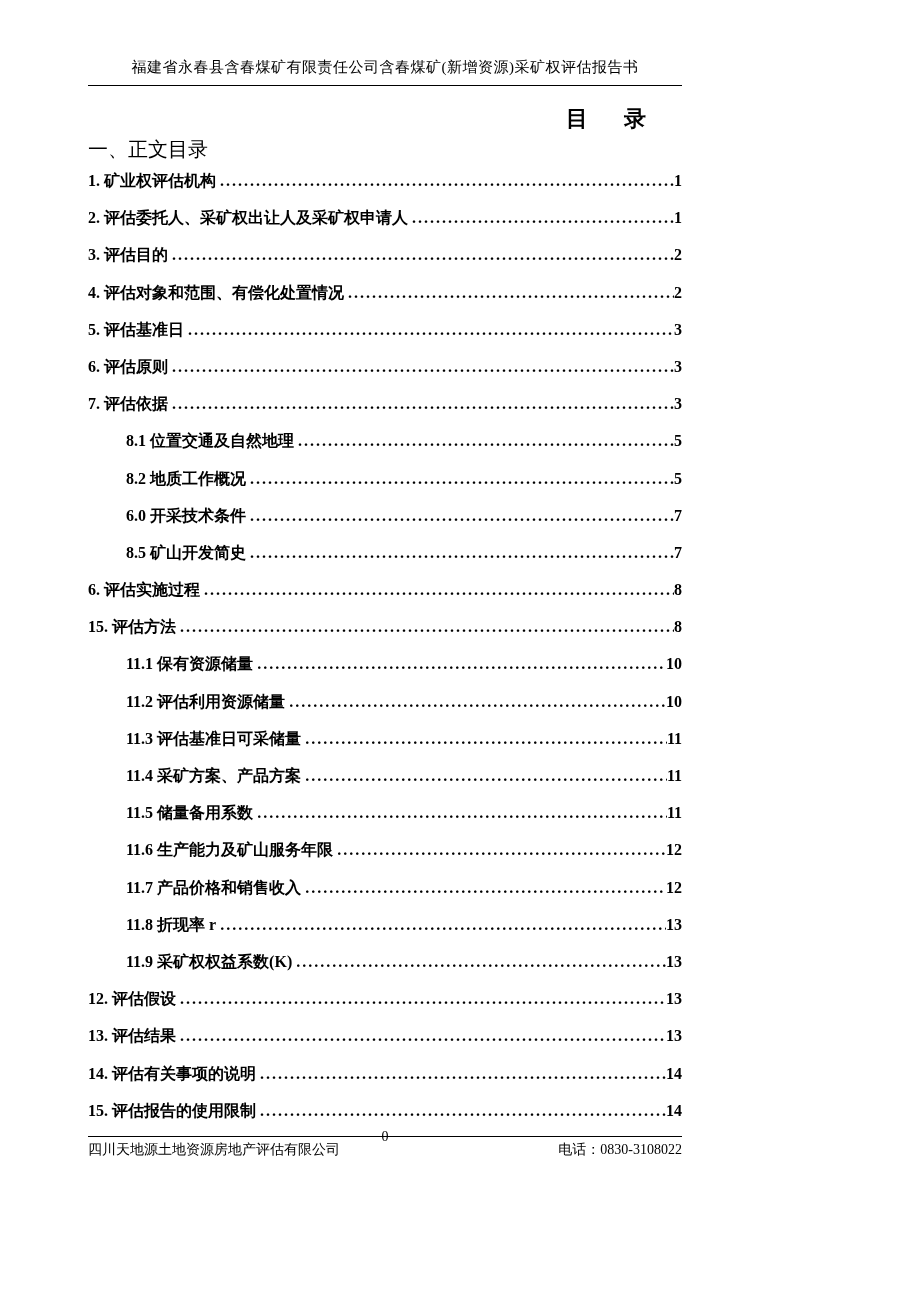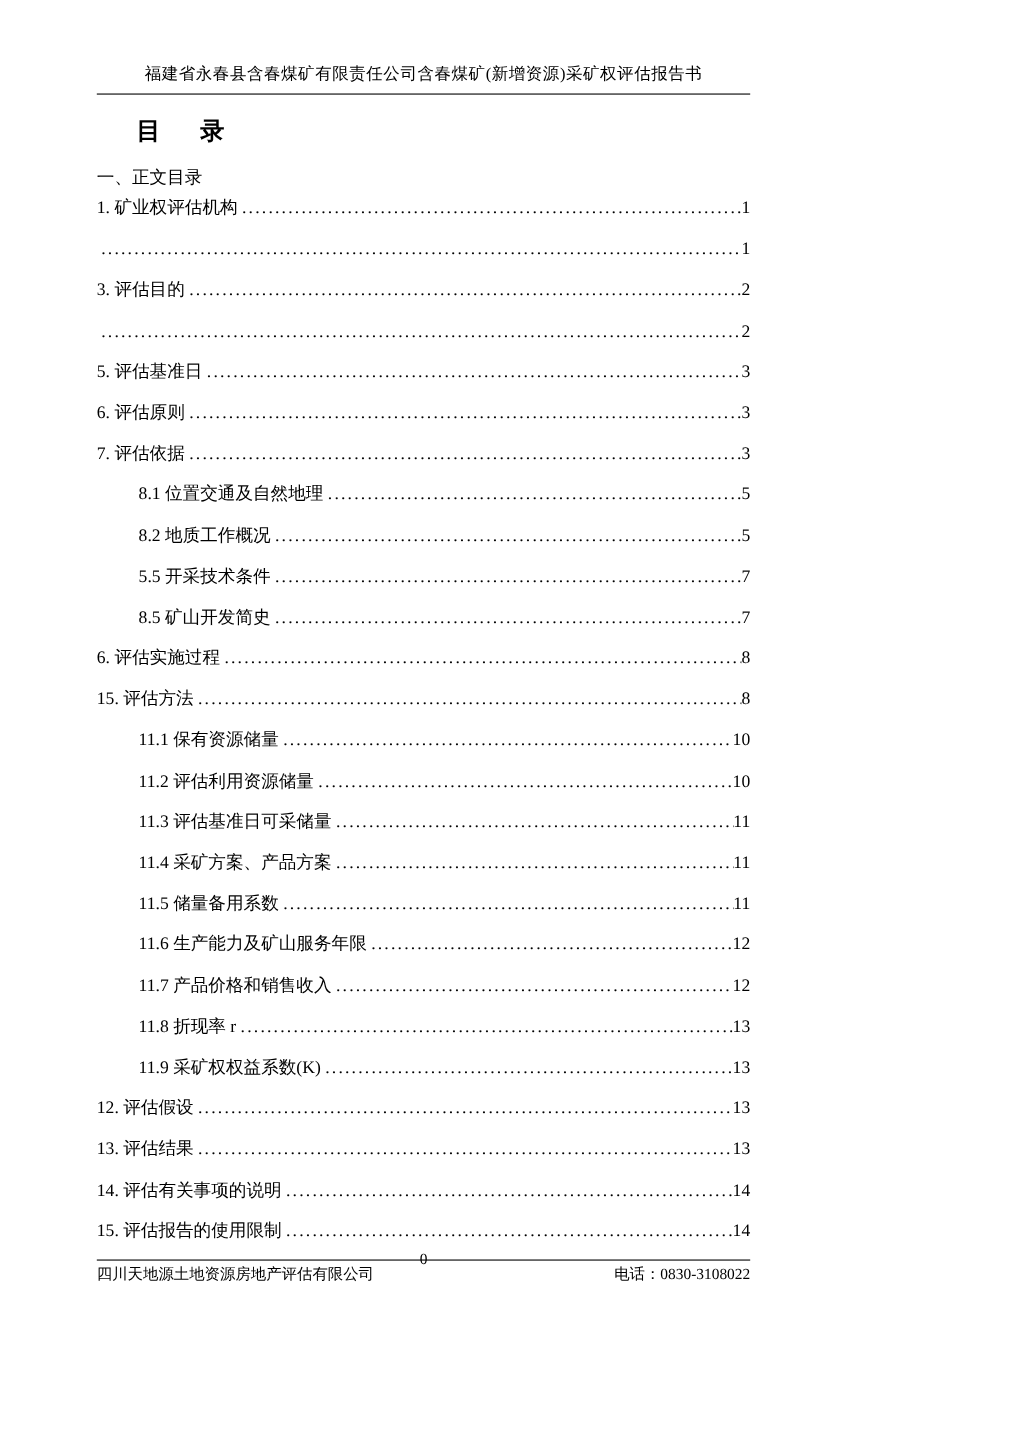--- a/index.html
+++ b/index.html
@@ -21,38 +21,39 @@
     font-size: 15px;
     letter-spacing: 0.5px;
     padding-bottom: 6px;
   }
   .header-rule {
     border: none;
     border-top: 1.5px solid #000;
     margin: 2px 0 18px 0;
   }
   .title {
-    text-align: left;
+    text-align: right;
     font-size: 22px;
     font-weight: bold;
     letter-spacing: 36px;
     padding-left: 36px;
-    margin-bottom: 17px;
+    margin-bottom: 2px;
   }
   .section-head {
-    font-size: 16px;
+    font-size: 20px;
     margin: 0 0 6px 0;
   }
   .toc-line {
     display: flex;
     align-items: baseline;
     font-size: 16px;
     line-height: 1.5;
     margin-bottom: 13.2px;
     white-space: nowrap;
+    font-weight: bold;
   }
   .toc-label {
     flex: 0 0 auto;
   }
   .toc-leader {
     flex: 1 1 auto;
     overflow: hidden;
     padding: 0 4px;
   }
   .toc-leader::after {
@@ -98,29 +99,31 @@
 
   <div class="section-head">一、正文目录</div>
 
   <div class="toc-container" id="toc-container">
       <div class="toc-line indent-0">
         <span class="toc-label">1.  矿业权评估机构 </span>
         <span class="toc-leader"></span>
         <span class="toc-page">1</span>
       </div>
       <div class="toc-line indent-0">
+        <span class="toc-label">2.  评估委托人、采矿权出让人及采矿权申请人 </span>
         <span class="toc-leader"></span>
         <span class="toc-page">1</span>
       </div>
       <div class="toc-line indent-0">
         <span class="toc-label">3.  评估目的 </span>
         <span class="toc-leader"></span>
         <span class="toc-page">2</span>
       </div>
       <div class="toc-line indent-0">
+        <span class="toc-label">4.  评估对象和范围、有偿化处置情况 </span>
         <span class="toc-leader"></span>
         <span class="toc-page">2</span>
       </div>
       <div class="toc-line indent-0">
         <span class="toc-label">5.  评估基准日 </span>
         <span class="toc-leader"></span>
         <span class="toc-page">3</span>
       </div>
       <div class="toc-line indent-0">
         <span class="toc-label">6.  评估原则 </span>
@@ -136,21 +139,21 @@
         <span class="toc-label">8.1 位置交通及自然地理 </span>
         <span class="toc-leader"></span>
         <span class="toc-page">5</span>
       </div>
       <div class="toc-line indent-1">
         <span class="toc-label">8.2 地质工作概况 </span>
         <span class="toc-leader"></span>
         <span class="toc-page">5</span>
       </div>
       <div class="toc-line indent-1">
-        <span class="toc-label">5.5 开采技术条件 </span>
+        <span class="toc-label">6.0 开采技术条件 </span>
         <span class="toc-leader"></span>
         <span class="toc-page">7</span>
       </div>
       <div class="toc-line indent-1">
         <span class="toc-label">8.5 矿山开发简史 </span>
         <span class="toc-leader"></span>
         <span class="toc-page">7</span>
       </div>
       <div class="toc-line indent-0">
         <span class="toc-label">6.  评估实施过程 </span>

